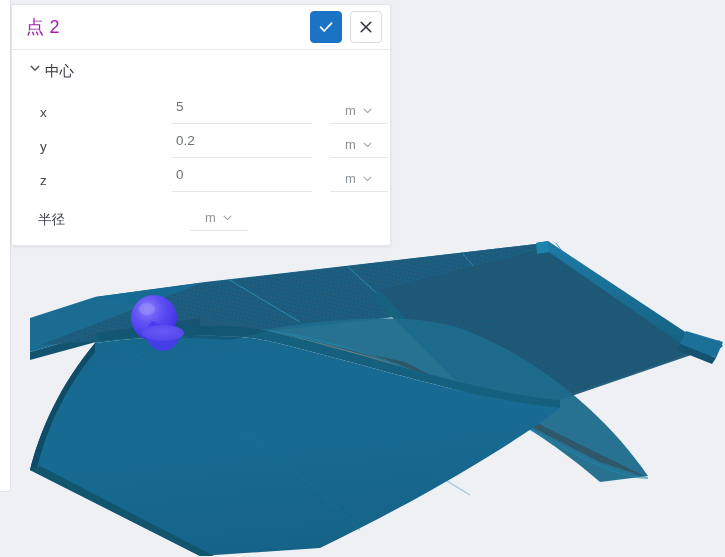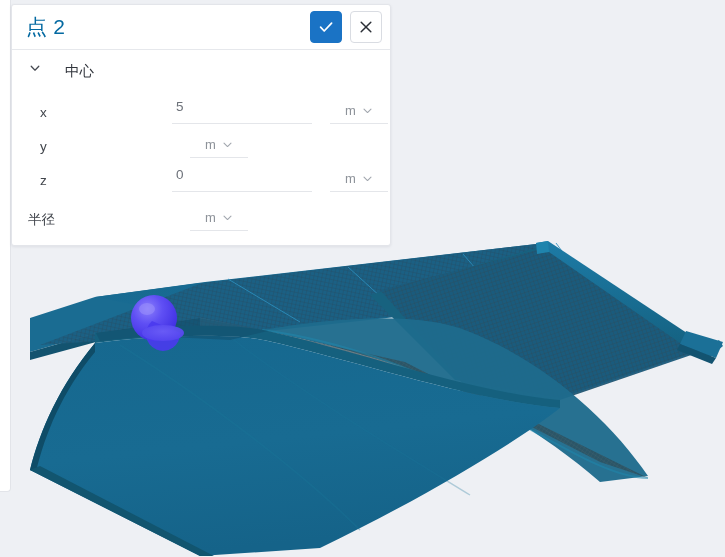--- a/index.html
+++ b/index.html
@@ -58,22 +58,22 @@
   .panel-header {
     display: flex;
     align-items: center;
     height: 45px;
     padding: 0 8px 0 14px;
     border-bottom: 1px solid #e6e8ec;
     box-sizing: border-box;
   }
   .panel-title {
     flex: 1 1 auto;
-    font-size: 21px;
-    color: #0369a1;
+    font-size: 18px;
+    color: #a21caf;
     letter-spacing: 0.2px;
     white-space: nowrap;
     overflow: hidden;
   }
   .hdr-btn {
     width: 32px;
     height: 32px;
     border-radius: 4px;
     display: flex;
     align-items: center;
@@ -93,21 +93,21 @@
   }
 
   
   .panel-body {
     padding: 0 0 14px 0;
   }
 
   .section-head {
     display: flex;
     align-items: flex-start;
-    gap: 24px;
+    gap: 4px;
     padding: 12px 12px 9px 17px;
     cursor: pointer;
   }
   .section-head .chev {
     display: inline-flex;
     width: 12px;
     height: 12px;
     align-items: center;
     justify-content: center;
   }
@@ -126,21 +126,21 @@
   .field-label {
     width: 160px;
     flex: 0 0 auto;
     padding-left: 28px;
     box-sizing: border-box;
     font-size: 13.5px;
     color: #41454c;
     line-height: 22px;
   }
   .field-label.wide {
-    padding-left: 16px;
+    padding-left: 26px;
     margin-top: 30px;
   }
   .field-input {
     flex: 0 0 auto;
     width: 140px;
     font-size: 13.5px;
     color: #6c7179;
     line-height: 22px;
     padding: 0 0 5px 4px;
     border-bottom: 1px solid #e4e6ea;
@@ -353,20 +353,21 @@
         <span class="chev-sm">
           <svg width="11" height="11" viewBox="0 0 12 12">
             <path d="M2.2 4.4 L6 8.2 L9.8 4.4" fill="none" stroke="#a2a7ae" stroke-width="1.2" stroke-linecap="round" stroke-linejoin="round"></path>
           </svg>
         </span>
       </div>
     </div>
 
     <div class="field-row">
       <div class="field-label">y</div>
+      <div class="field-input">0.2</div>
       <div class="field-unit">
         <span>m</span>
         <span class="chev-sm">
           <svg width="11" height="11" viewBox="0 0 12 12">
             <path d="M2.2 4.4 L6 8.2 L9.8 4.4" fill="none" stroke="#a2a7ae" stroke-width="1.2" stroke-linecap="round" stroke-linejoin="round"></path>
           </svg>
         </span>
       </div>
     </div>
 

